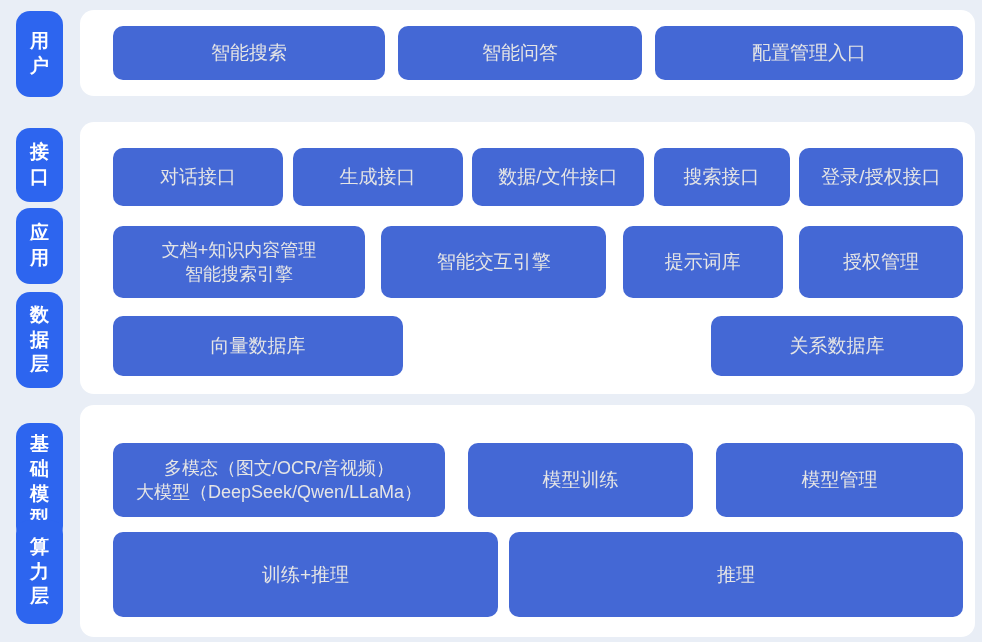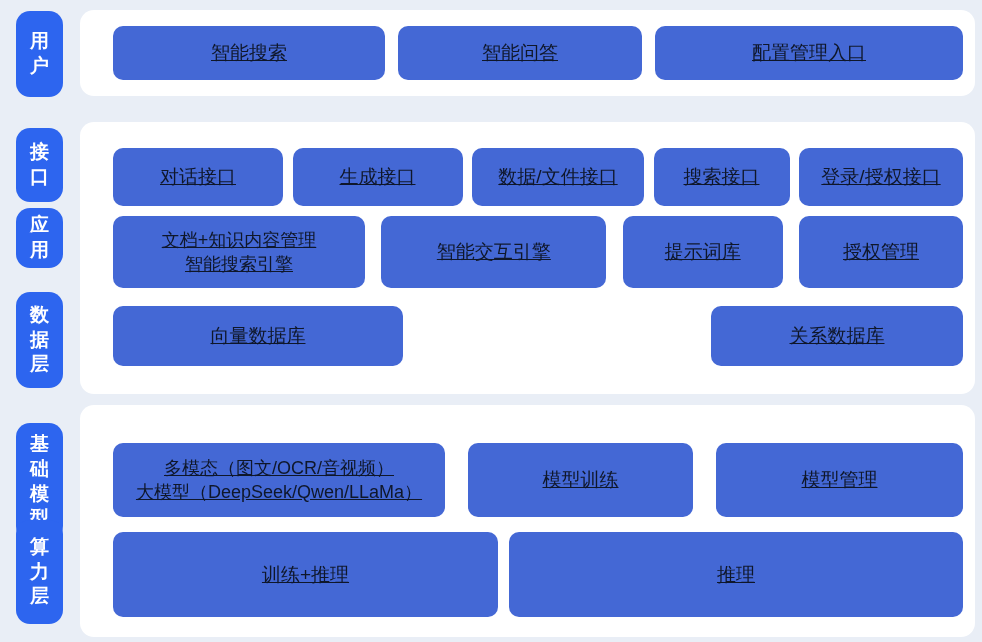--- a/index.html
+++ b/index.html
@@ -17,32 +17,32 @@
     display:flex;align-items:center;justify-content:center;text-align:center;
     box-sizing:border-box;padding:6px 16px;
   }
   .side-label span{display:inline-block;width:1.05em;word-break:break-all}
   .panel{
     position:absolute;left:80px;width:895px;
     background:#ffffff;border-radius:14px;box-sizing:border-box;
   }
   .row{display:flex;justify-content:space-between;align-items:stretch}
   .box{
-    background:#4468d5;border-radius:10px;color:#0f172a;
+    background:#4468d5;border-radius:10px;color:#e5e5e5;
     font-size:19px;line-height:1.35;
     display:flex;align-items:center;justify-content:center;text-align:center;
-    white-space:pre-line;box-sizing:border-box;flex:none;padding:4px 6px;text-decoration:underline;
+    white-space:pre-line;box-sizing:border-box;flex:none;padding:4px 6px;
   }
   .box.small{font-size:18px}
   
   .panel-user{top:10px;height:86px;padding:16px 12px 16px 33px}
   .panel-user .row{height:54px}
   
   .panel-mid{top:122px;height:272px;padding:26px 12px 22px 33px}
-  .row-api{height:58px;margin-bottom:10px}
+  .row-api{height:58px;margin-bottom:20px}
   .row-app{height:72px;margin-bottom:18px}
   .row-data{height:60px}
   
   .panel-bottom{top:405px;height:232px;padding:38px 12px 20px 33px}
   .row-model{height:74px;margin-bottom:15px}
   .row-compute{height:85px}
 </style>
 </head>
 <body>
 
@@ -55,21 +55,21 @@
     <div class="row">
       <div class="box" style="width:272px">智能搜索</div>
       <div class="box" style="width:244px">智能问答</div>
       <div class="box" style="width:308px">配置管理入口</div>
     </div>
   </div>
 
   <div class="side-label" style="top:128px;height:74px">
     <span>接口</span>
   </div>
-  <div class="side-label" style="top:208px;height:60px">
+  <div class="side-label" style="top:208px;height:76px">
     <span>应用</span>
   </div>
   <div class="side-label" style="top:292px;height:96px">
     <span>数据层</span>
   </div>
   <div class="panel panel-mid">
     <div class="row row-api">
       <div class="box" style="width:170px">对话接口</div>
       <div class="box" style="width:170px">生成接口</div>
       <div class="box" style="width:172px">数据/文件接口</div>

